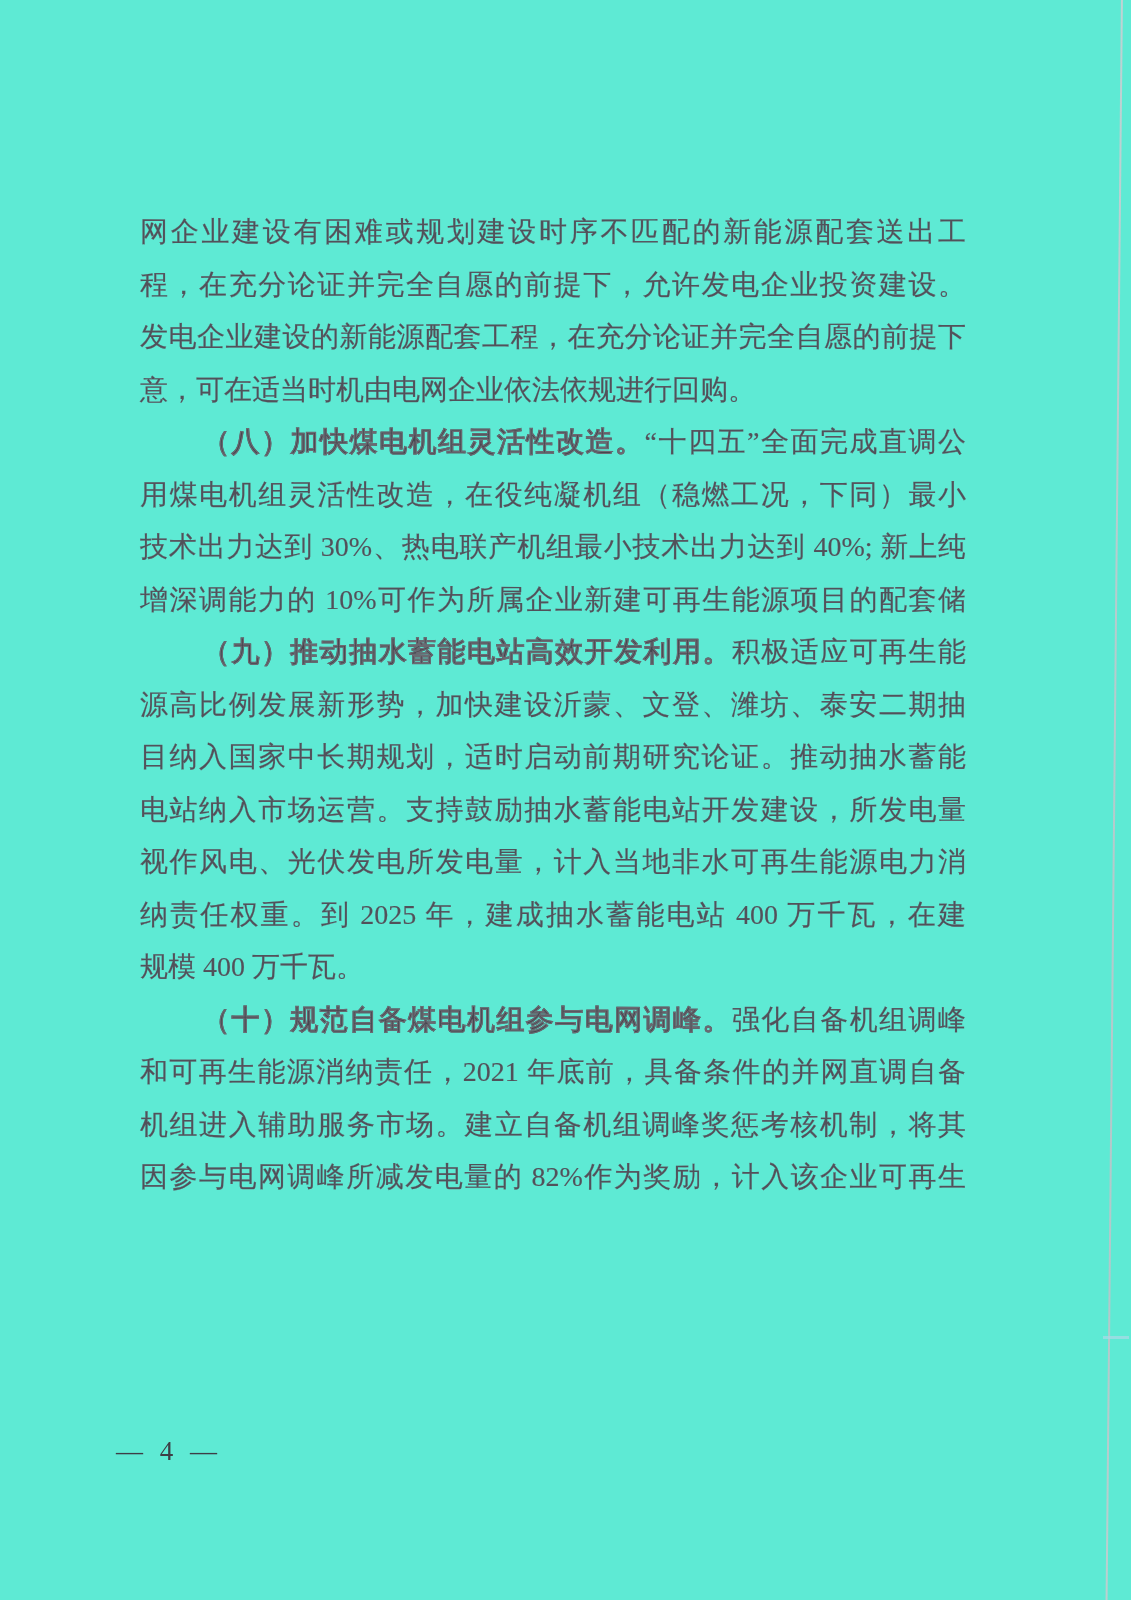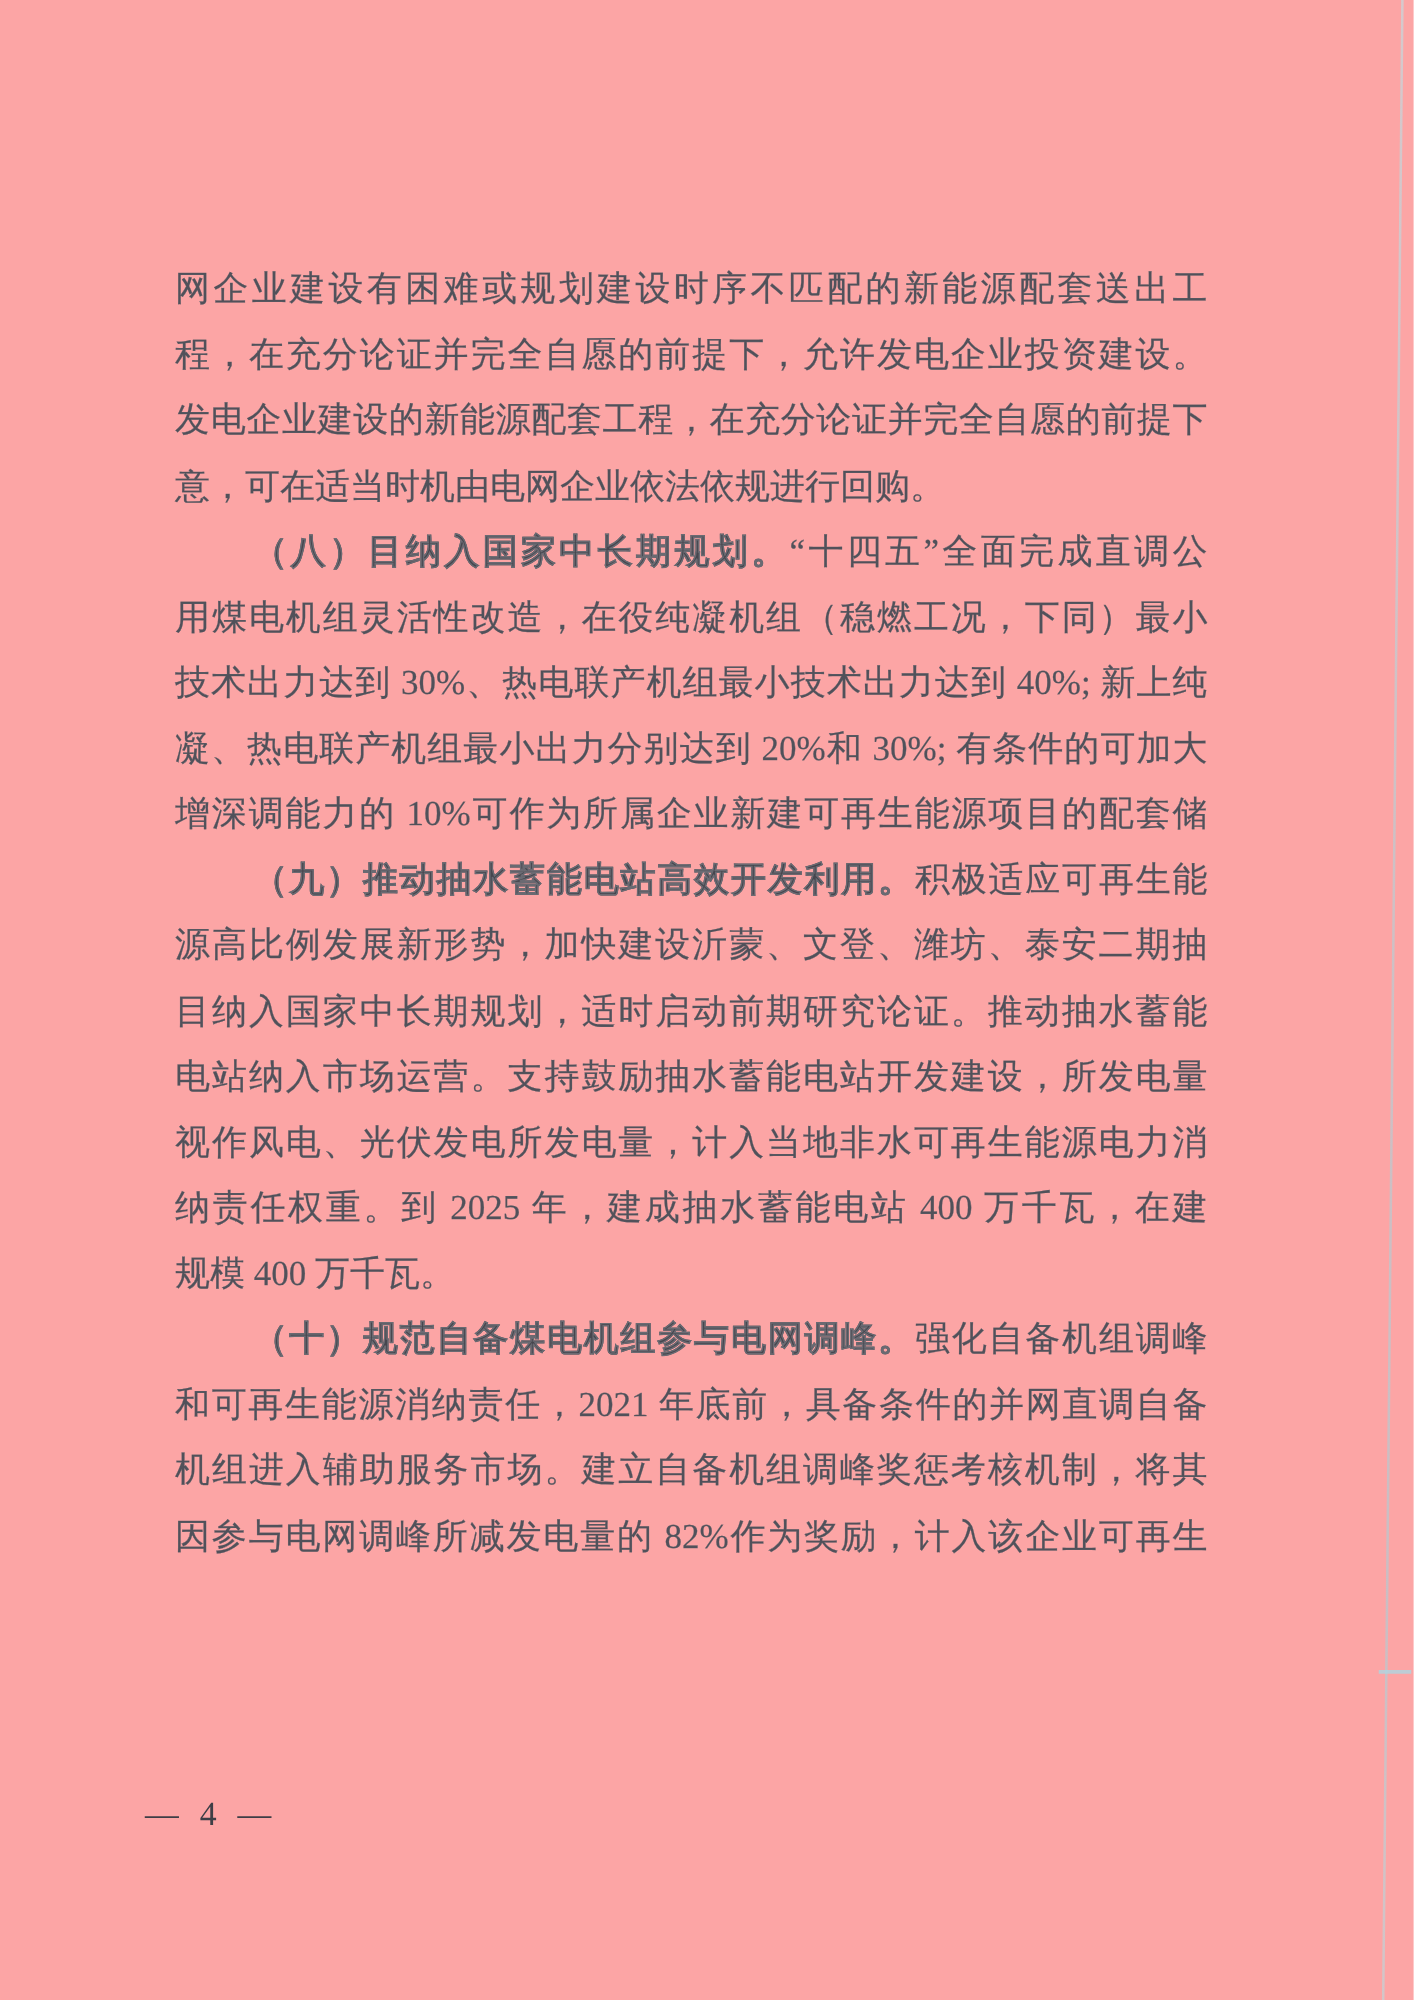--- a/index.html
+++ b/index.html
@@ -1,21 +1,21 @@
 <!DOCTYPE html>
 <html><head>
 <meta charset="utf-8">
 <style>
   * { margin:0; padding:0; box-sizing:border-box; }
   html,body { background:#ffffff; }
   .page {
     position:relative;
     width:1131px;
     height:1600px;
-    background:#fca5a5;
+    background:#5eead4;
     overflow:hidden;
     font-family:"Liberation Serif","DejaVu Serif",serif;
     color:#51515a;
   }
   .textblock {
     position:absolute;
     left:140px;
     top:206px;
     width:826px;
   }
@@ -72,24 +72,23 @@
 <body>
 
 <div class="page">
 
   <div class="textblock">
     <div class="line">网企业建设有困难或规划建设时序不匹配的新能源配套送出工</div>
     <div class="line">程，在充分论证并完全自愿的前提下，允许发电企业投资建设。</div>
     <div class="line">发电企业建设的新能源配套工程，在充分论证并完全自愿的前提下</div>
     <div class="line last">意，可在适当时机由电网企业依法依规进行回购。</div>
 
-    <div class="line indent"><span class="lead">（八）目纳入国家中长期规划。</span><span>“十四五”全面完成直调公</span></div>
+    <div class="line indent"><span class="lead">（八）加快煤电机组灵活性改造。</span><span>“十四五”全面完成直调公</span></div>
     <div class="line">用煤电机组灵活性改造，在役纯凝机组（稳燃工况，下同）最小</div>
     <div class="line">技术出力达到 30%、热电联产机组最小技术出力达到 40%; 新上纯</div>
-    <div class="line">凝、热电联产机组最小出力分别达到 20%和 30%; 有条件的可加大</div>
     <div class="line">增深调能力的 10%可作为所属企业新建可再生能源项目的配套储</div>
 
     <div class="line indent"><span class="lead">（九）推动抽水蓄能电站高效开发利用。</span><span>积极适应可再生能</span></div>
     <div class="line">源高比例发展新形势，加快建设沂蒙、文登、潍坊、泰安二期抽</div>
     <div class="line">目纳入国家中长期规划，适时启动前期研究论证。推动抽水蓄能</div>
     <div class="line">电站纳入市场运营。支持鼓励抽水蓄能电站开发建设，所发电量</div>
     <div class="line">视作风电、光伏发电所发电量，计入当地非水可再生能源电力消</div>
     <div class="line">纳责任权重。到 2025 年，建成抽水蓄能电站 400 万千瓦，在建</div>
     <div class="line last">规模 400 万千瓦。</div>
 

